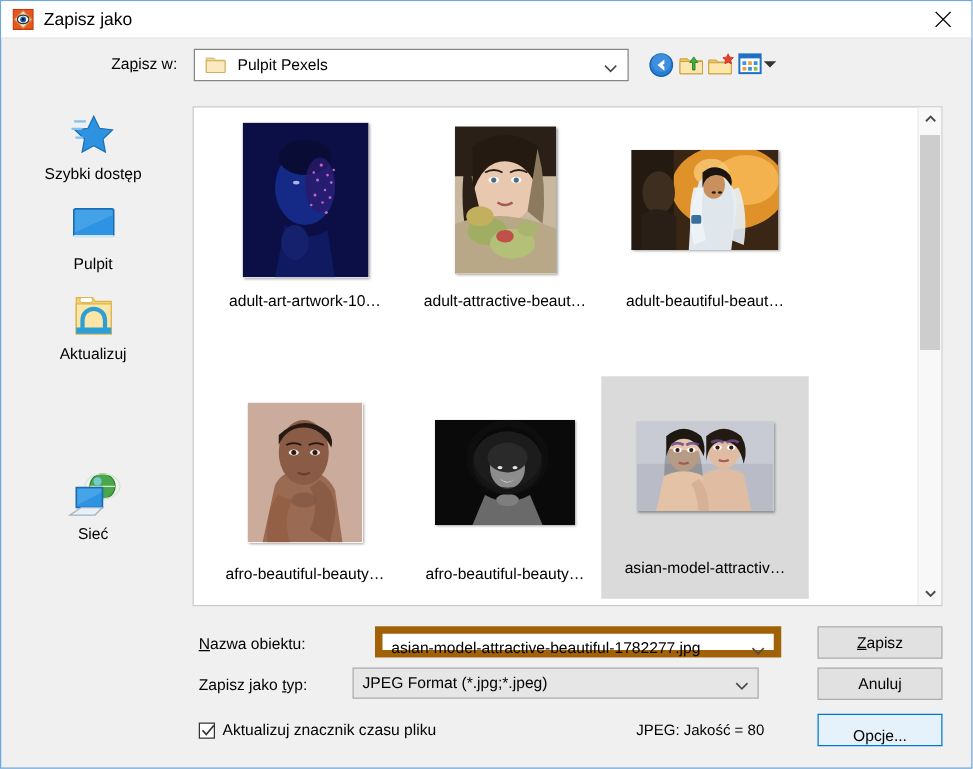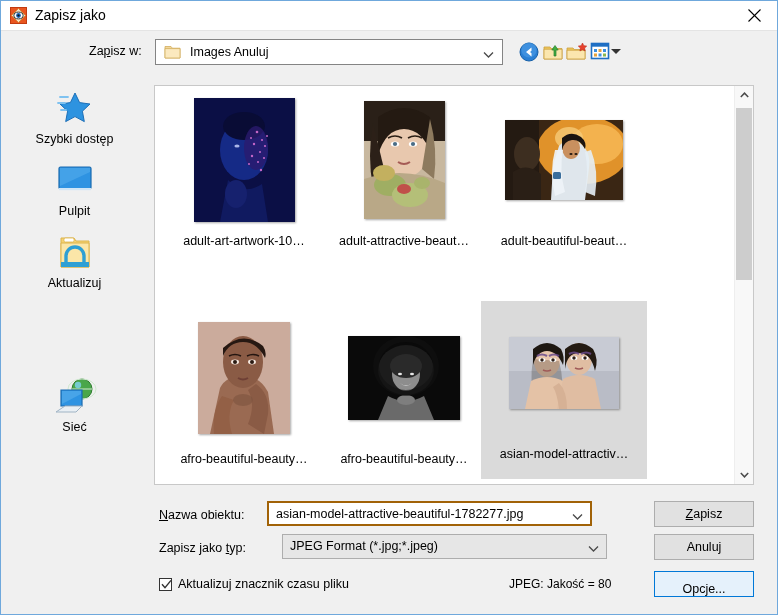--- a/index.html
+++ b/index.html
@@ -230,25 +230,25 @@
   .form-label {
     position: absolute;
     font-size: 12.5px;
     white-space: nowrap;
   }
   #lbl-filename { left: 158px; top: 507px; }
   #lbl-filetype { left: 158px; top: 540px; }
 
   #filename-combo {
     position: absolute;
-    left: 266px; top: 500px;
+    left: 299px; top: 500px;
     width: 325px; height: 25px;
     box-sizing: border-box;
     background: #ffffff;
-    border: 2px solid #a16207;
+    border: 6px solid #a16207;
   }
   #filename-value {
     position: absolute;
     left: 7px; top: 4px;
     font-size: 12.5px;
     white-space: nowrap;
   }
   #filetype-combo {
     position: absolute;
     left: 281px; top: 533px;
@@ -344,21 +344,21 @@
   <div id="saveinrow">
     <div id="savein-label"><span>Za</span><span class="uline">p</span><span>isz w:</span></div>
 
     <div id="savein-combo">
       <div id="savein-folder-icon">
         <svg width="17" height="16" viewBox="0 0 17 16">
           <path d="M1 2.5h6l1.4 1.7H16V14H1z" fill="#f3d79a" stroke="#d2ad5e" stroke-width="0.8"></path>
           <path d="M1 4.6h15V14H1z" fill="#fbe9bf" stroke="#d2ad5e" stroke-width="0.8"></path>
         </svg>
       </div>
-      <div id="savein-value">Images Anuluj</div>
+      <div id="savein-value">Pulpit Pexels</div>
       <div id="savein-chevron">
         <svg width="11" height="8" viewBox="0 0 11 8">
           <polyline points="1,1.5 5.5,6 10,1.5" fill="none" stroke="#4a4a4a" stroke-width="1.3"></polyline>
         </svg>
       </div>
     </div>
 
     <div class="tool-icon" id="tool-back">
       <svg width="24" height="24" viewBox="0 0 24 24">
         <circle cx="12" cy="12" r="9" fill="#2a7fd4" stroke="#155fa8"></circle>

